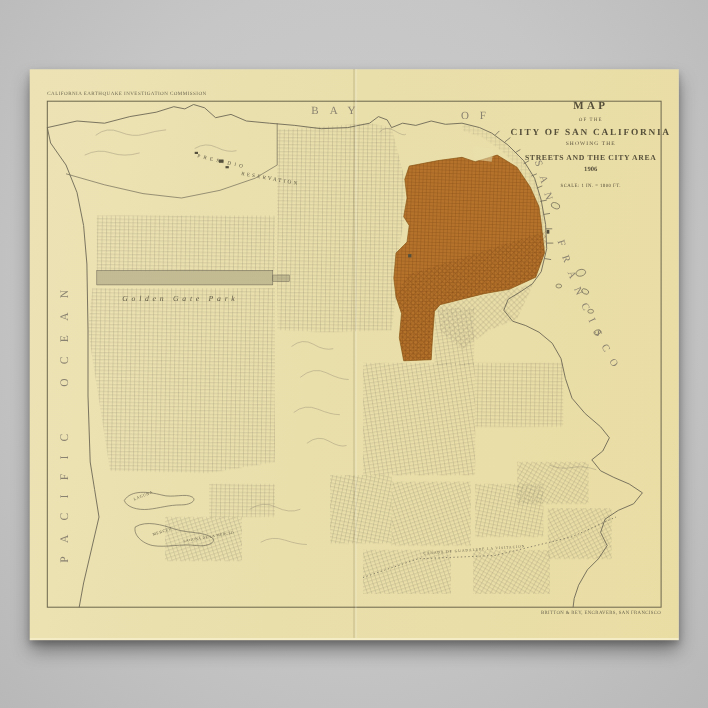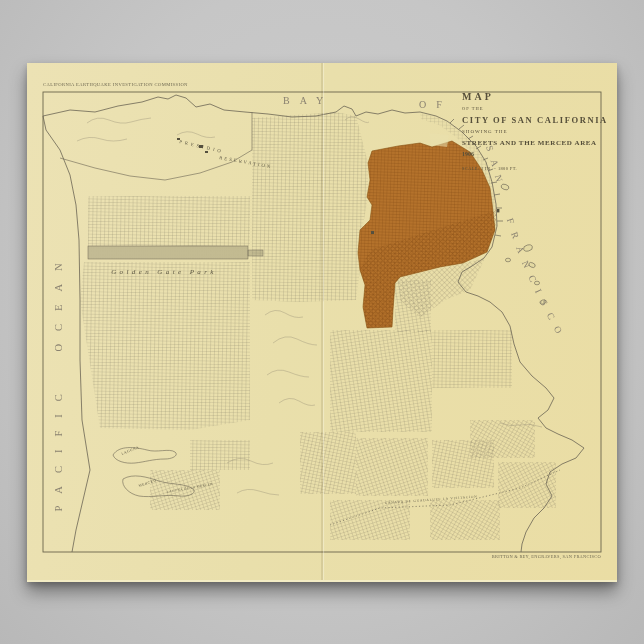--- a/index.html
+++ b/index.html
@@ -8,21 +8,21 @@
     background:radial-gradient(ellipse at 50% 42%, #cccccc 0%, #c6c6c6 55%, #b8b8b8 100%);}
   .poster{position:absolute;left:27px;top:63px;width:590px;height:517px;
     background:linear-gradient(100deg,#ece2b4 0%,#e9dfab 45%,#eaddA4 100%);
     box-shadow:0 10px 16px rgba(0,0,0,.38),0 3px 6px rgba(0,0,0,.22);
     border-bottom:2px solid #f3ecc4;}
   .map-svg{position:absolute;left:0;top:0;width:590px;height:517px;display:block;}
   .caption{position:absolute;left:16px;top:19px;font-size:4.6px;letter-spacing:.4px;
     color:#6d6750;white-space:nowrap;}
   .imprint{position:absolute;left:380px;top:491px;width:194px;text-align:right;
     font-size:4.4px;letter-spacing:.3px;color:#6d6750;white-space:nowrap;}
-  .title-block{position:absolute;left:435px;top:27px;width:150px;text-align:left;
+  .title-block{position:absolute;left:435px;top:27px;width:150px;text-align:center;
     color:#564f3a;line-height:1.35;}
   .tb-map{font-size:10px;font-weight:bold;letter-spacing:3px;}
   .tb-ofthe{font-size:4.5px;letter-spacing:1px;margin-top:2px;}
   .tb-city{font-size:8.5px;font-weight:bold;letter-spacing:1.6px;margin-top:3px;}
   .tb-showing{font-size:5px;letter-spacing:1px;margin-top:3px;}
   .tb-streets{font-size:7px;font-weight:bold;letter-spacing:.6px;margin-top:3px;}
   .tb-year{font-size:6px;font-weight:bold;margin-top:2px;}
   .tb-scale{font-size:4.4px;letter-spacing:.4px;margin-top:8px;}
 </style>
 </head>
@@ -185,20 +185,20 @@
       </g>
     </svg>
 
     <div class="caption">CALIFORNIA EARTHQUAKE INVESTIGATION COMMISSION</div>
 
     <div class="title-block">
       <div class="tb-map">MAP</div>
       <div class="tb-ofthe">OF THE</div>
       <div class="tb-city">CITY OF SAN CALIFORNIA</div>
       <div class="tb-showing">SHOWING THE</div>
-      <div class="tb-streets">STREETS AND THE MERCED AREA</div>
+      <div class="tb-streets">STREETS AND THE CITY AREA</div>
       <div class="tb-year">1906</div>
       <div class="tb-scale">SCALE: 1 IN. = 1800 FT.</div>
     </div>
 
     <div class="imprint">BRITTON &amp; REY, ENGRAVERS, SAN FRANCISCO</div>
   </div>
 </div>
 
 </body></html>

